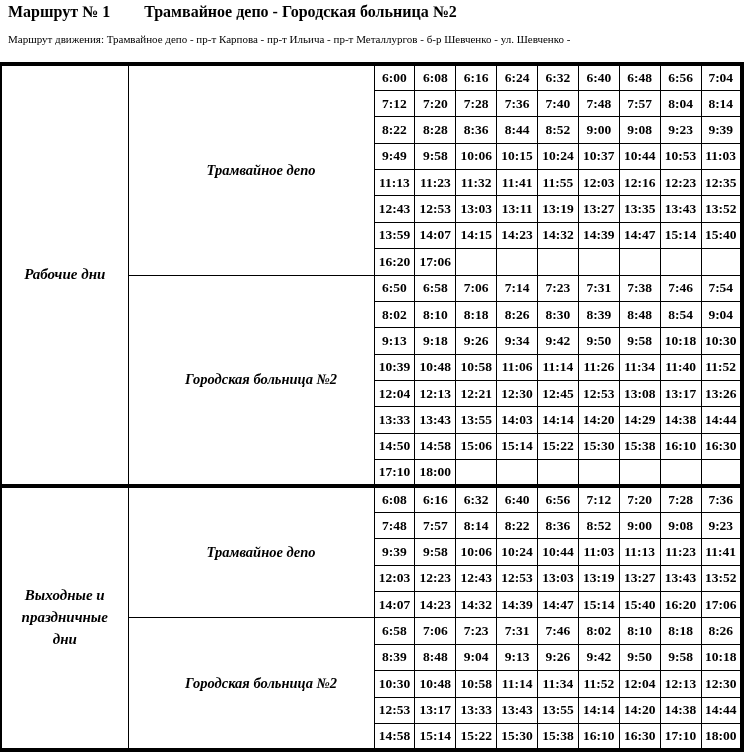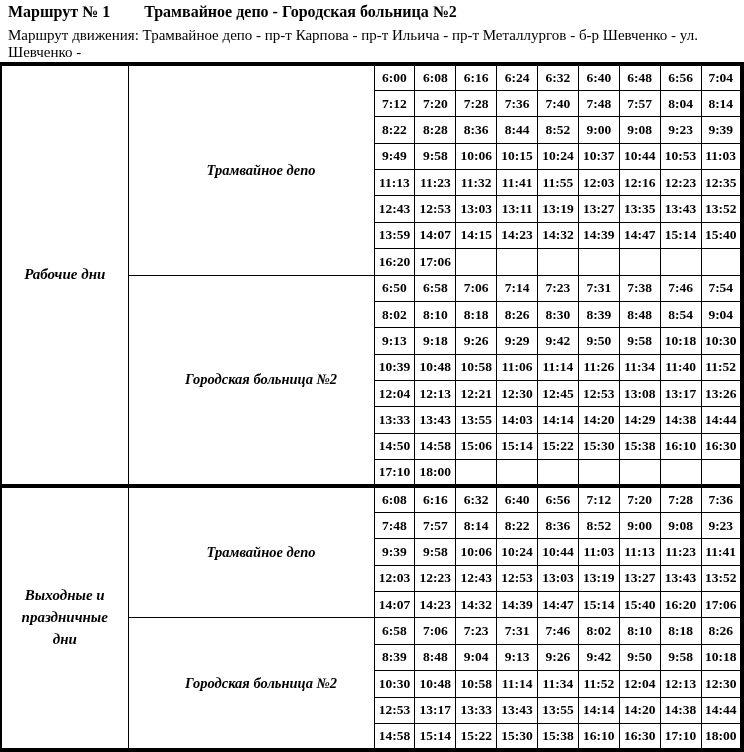--- a/index.html
+++ b/index.html
@@ -9,21 +9,21 @@
     font-family: "Liberation Serif", serif;
     color: #000000;
     overflow: hidden;
   }
   .page { width: 744px; height: 752px; background: #ffffff; }
 
   
   .doc-header { height: 62px; padding: 3px 8px 0 8px; }
   .title-row { font-weight: bold; font-size: 16px; white-space: nowrap; }
   .route-title { margin-left: 30px; }
-  .route-desc { font-size: 15px; line-height: 1.13; margin-top: 6px; }
+  .route-desc { font-size: 11px; line-height: 1.13; margin-top: 12px; }
 
   
   table.timetable {
     width: 744px; height: 690px;
     border-collapse: collapse;
     table-layout: fixed;
     border-top: 4px solid #000;
     border-bottom: 4px solid #000;
     border-right: 4px solid #000;
     border-left: 2px solid #000;
@@ -196,21 +196,21 @@
           <td class="time-cell">8:30</td>
           <td class="time-cell">8:39</td>
           <td class="time-cell">8:48</td>
           <td class="time-cell">8:54</td>
           <td class="time-cell">9:04</td>
         </tr>
         <tr>
           <td class="time-cell">9:13</td>
           <td class="time-cell">9:18</td>
           <td class="time-cell">9:26</td>
-          <td class="time-cell">9:29</td>
+          <td class="time-cell">9:34</td>
           <td class="time-cell">9:42</td>
           <td class="time-cell">9:50</td>
           <td class="time-cell">9:58</td>
           <td class="time-cell">10:18</td>
           <td class="time-cell">10:30</td>
         </tr>
         <tr>
           <td class="time-cell">10:39</td>
           <td class="time-cell">10:48</td>
           <td class="time-cell">10:58</td>

